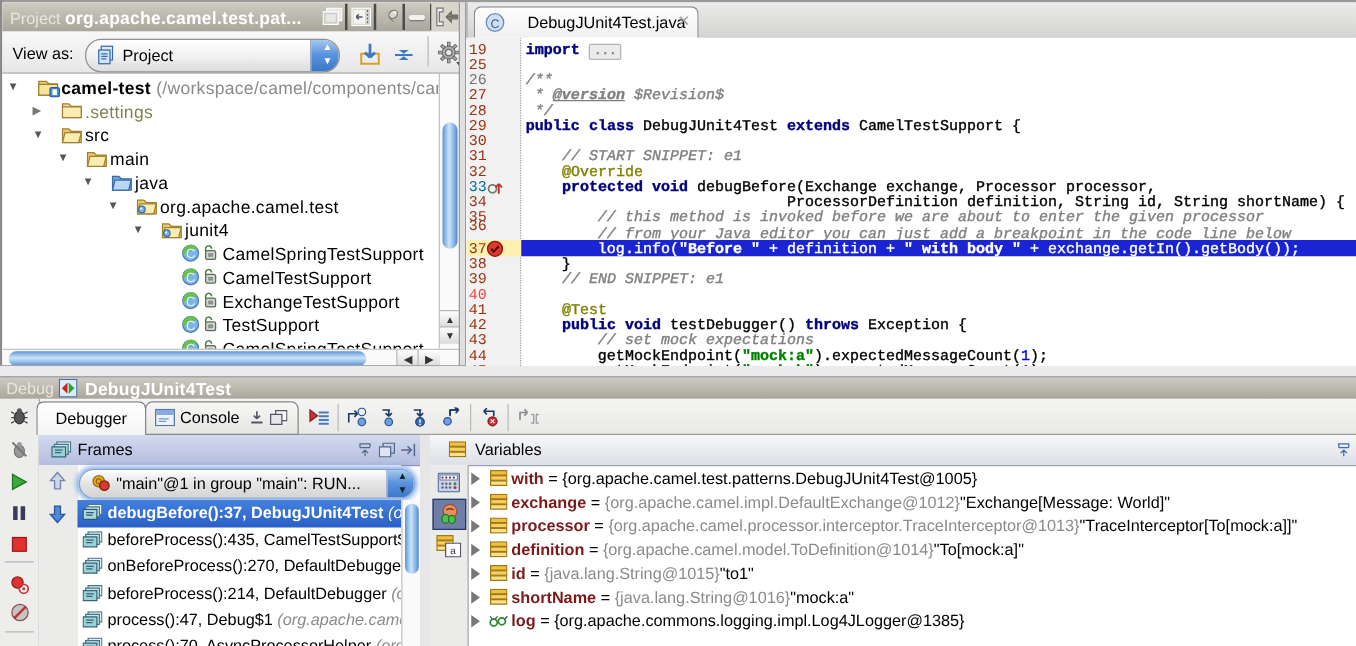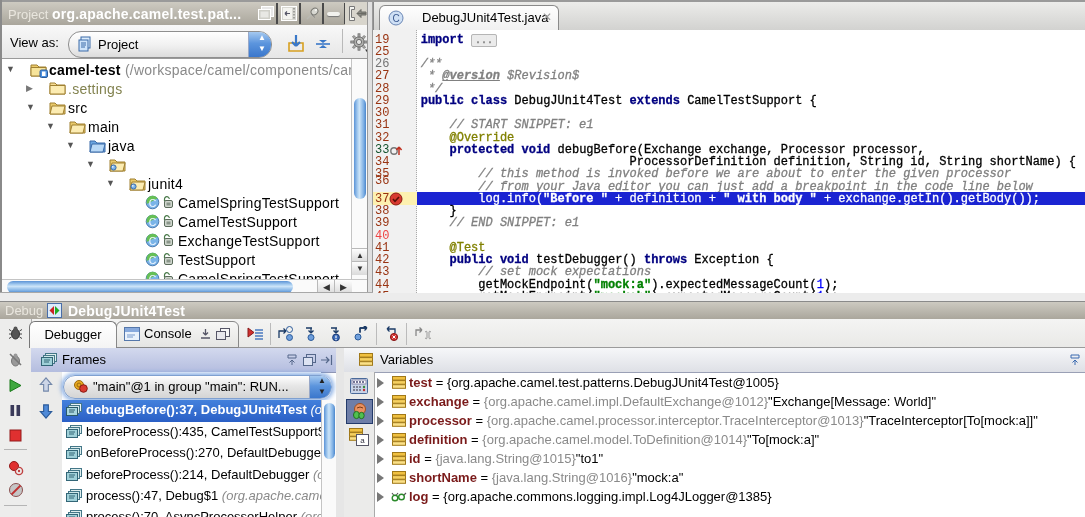--- a/index.html
+++ b/index.html
@@ -148,20 +148,21 @@
           <span class="ttx" style="left:106px;">java</span>
         </div>
     <div class="abs trow" style="top:97px;">
           <span class="tar" style="left:84px;">▼</span>
           <span class="tic" style="left:107px;"><svg width="17" height="15" viewBox="0 0 17 15">
               <path d="M1 3h5l2 2h8v9H1z" fill="#e9c96a" stroke="#a08030"></path>
               <path d="M3 6h13l-2 8H1z" fill="#fcecb2" stroke="#a08030"></path>
               <circle cx="4.5" cy="10.5" r="2.6" fill="#7ab2e8" stroke="#3a6aa8"></circle>
               <circle cx="3.8" cy="9.8" r="0.9" fill="#e8f4ff"></circle>
             </svg></span>
+          <span class="ttx" style="left:126px;">org.apache.camel.test</span>
         </div>
     <div class="abs trow" style="top:116px;">
           <span class="tar" style="left:104px;">▼</span>
           <span class="tic" style="left:127px;"><svg width="17" height="15" viewBox="0 0 17 15">
               <path d="M1 3h5l2 2h8v9H1z" fill="#e9c96a" stroke="#a08030"></path>
               <path d="M3 6h13l-2 8H1z" fill="#fcecb2" stroke="#a08030"></path>
               <circle cx="4.5" cy="10.5" r="2.6" fill="#7ab2e8" stroke="#3a6aa8"></circle>
               <circle cx="3.8" cy="9.8" r="0.9" fill="#e8f4ff"></circle>
             </svg></span>
           <span class="ttx" style="left:146px;">junit4</span>
@@ -275,21 +276,21 @@
 <pre class="abs" style="left:47.7px;top:40.25px;"><span class="cm"> * <b><u>@version</u></b> $Revision$</span></pre>
 <pre class="abs" style="left:2px;top:52.50px;color:#993311;-webkit-text-stroke:0;">28</pre>
 <pre class="abs" style="left:47.7px;top:52.50px;"><span class="cm"> */</span></pre>
 <pre class="abs" style="left:2px;top:64.75px;color:#993311;-webkit-text-stroke:0;">29</pre>
 <pre class="abs" style="left:47.7px;top:64.75px;"><span class="kw">public</span> <span class="kw">class</span> DebugJUnit4Test <span class="kw">extends</span> CamelTestSupport {</pre>
 <pre class="abs" style="left:2px;top:77.00px;color:#993311;-webkit-text-stroke:0;">30</pre>
 <pre class="abs" style="left:2px;top:89.25px;color:#993311;-webkit-text-stroke:0;">31</pre>
 <pre class="abs" style="left:47.7px;top:89.25px;">    <span class="cm">// START SNIPPET: e1</span></pre>
 <pre class="abs" style="left:2px;top:101.50px;color:#993311;-webkit-text-stroke:0;">32</pre>
 <pre class="abs" style="left:47.7px;top:101.50px;">    <span class="an">@Override</span></pre>
-<pre class="abs" style="left:2px;top:113.75px;color:#14532d;-webkit-text-stroke:0;">33</pre>
+<pre class="abs" style="left:2px;top:113.75px;color:#0369a1;-webkit-text-stroke:0;">33</pre>
 <pre class="abs" style="left:47.7px;top:113.75px;">    <span class="kw">protected</span> <span class="kw">void</span> debugBefore(Exchange exchange, Processor processor,</pre>
 <svg class="abs" style="left:16px;top:112.75px;" width="14" height="14" viewBox="0 0 14 14">
           <circle cx="5" cy="8" r="3.2" fill="none" stroke="#777" stroke-width="1.4"></circle>
           <path d="M10 12V4M10 4l-2.6 3M10 4l2.6 3" stroke="#c03020" stroke-width="1.5" fill="none"></path>
         </svg>
 <pre class="abs" style="left:2px;top:126.00px;color:#993311;-webkit-text-stroke:0;">34</pre>
 <pre class="abs" style="left:47.7px;top:126.00px;">                             ProcessorDefinition definition, String id, String shortName) {</pre>
 <pre class="abs" style="left:2px;top:138.25px;color:#993311;-webkit-text-stroke:0;">35</pre>
 <pre class="abs" style="left:47.7px;top:138.25px;">        <span class="cm">// this method is invoked before we are about to enter the given processor</span></pre>
 <pre class="abs" style="left:2px;top:145px;color:#993311;-webkit-text-stroke:0;">36</pre>
@@ -570,21 +571,21 @@
             <rect x="0.5" y="0.5" width="12" height="11" fill="#fff" stroke="#556"></rect>
             <text x="6.5" y="9" font-size="8" text-anchor="middle" fill="#334" font-family="Liberation Sans">a</text>
           </svg>
 </div>
 <div class="abs" style="left:33px;top:30px;width:0;height:0;border-left:7px solid #777;border-top:5px solid transparent;border-bottom:5px solid transparent;"></div>
 <span class="abs" style="left:48px;top:28px;"><svg width="14" height="13" viewBox="0 0 14 13">
             <rect x="0.5" y="0.5" width="13" height="3.6" fill="#f0c040" stroke="#a07818"></rect>
             <rect x="0.5" y="4.6" width="13" height="3.6" fill="#f6d060" stroke="#a07818"></rect>
             <rect x="0.5" y="8.7" width="13" height="3.6" fill="#fbe088" stroke="#a07818"></rect>
           </svg></span>
-<div class="abs" style="left:65px;top:27px;white-space:nowrap;"><span style="color:#7a1a1a;font-weight:bold;">test</span> = {org.apache.camel.test.patterns.DebugJUnit4Test@1005}</div>
+<div class="abs" style="left:65px;top:27px;white-space:nowrap;"><span style="color:#7a1a1a;font-weight:bold;">with</span> = {org.apache.camel.test.patterns.DebugJUnit4Test@1005}</div>
 <div class="abs" style="left:33px;top:49px;width:0;height:0;border-left:7px solid #777;border-top:5px solid transparent;border-bottom:5px solid transparent;"></div>
 <span class="abs" style="left:48px;top:47px;"><svg width="14" height="13" viewBox="0 0 14 13">
             <rect x="0.5" y="0.5" width="13" height="3.6" fill="#f0c040" stroke="#a07818"></rect>
             <rect x="0.5" y="4.6" width="13" height="3.6" fill="#f6d060" stroke="#a07818"></rect>
             <rect x="0.5" y="8.7" width="13" height="3.6" fill="#fbe088" stroke="#a07818"></rect>
           </svg></span>
 <div class="abs" style="left:65px;top:46px;white-space:nowrap;"><span style="color:#7a1a1a;font-weight:bold;">exchange</span> = <span class="gray">{org.apache.camel.impl.DefaultExchange@1012}</span>"Exchange[Message: World]"</div>
 <div class="abs" style="left:33px;top:68px;width:0;height:0;border-left:7px solid #777;border-top:5px solid transparent;border-bottom:5px solid transparent;"></div>
 <span class="abs" style="left:48px;top:66px;"><svg width="14" height="13" viewBox="0 0 14 13">
             <rect x="0.5" y="0.5" width="13" height="3.6" fill="#f0c040" stroke="#a07818"></rect>

